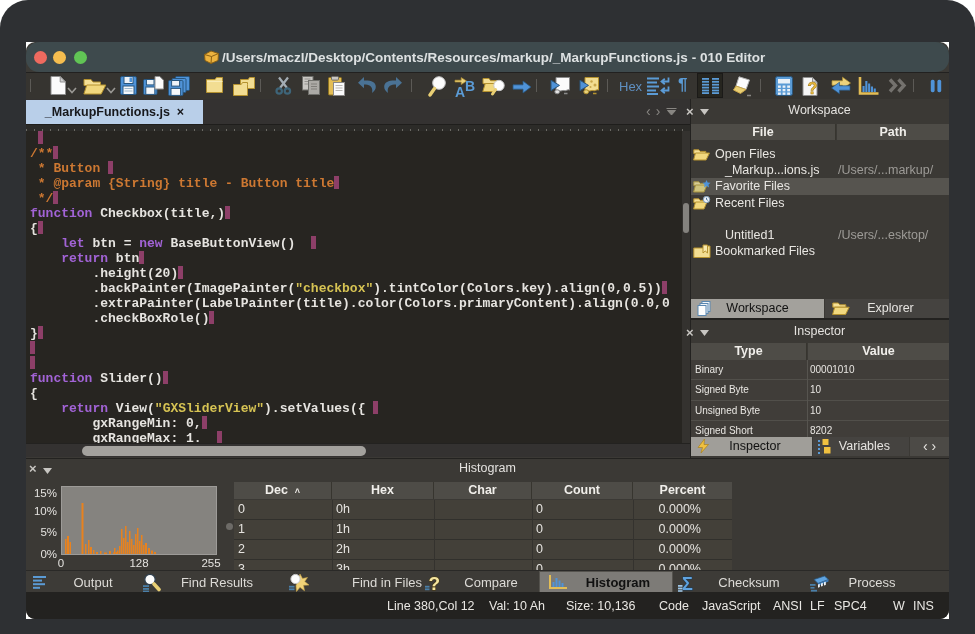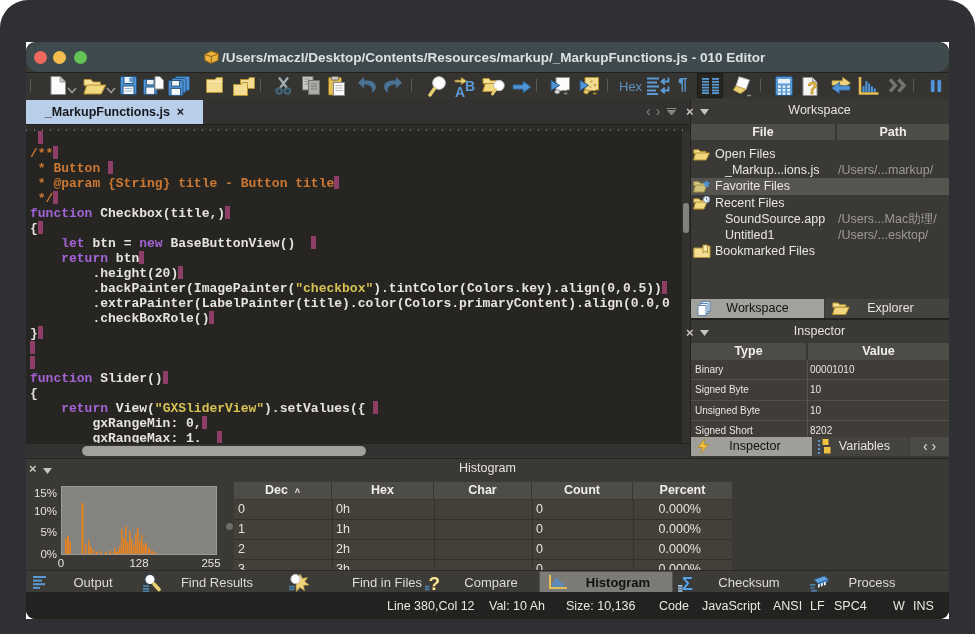--- a/index.html
+++ b/index.html
@@ -315,24 +315,20 @@
       <span style="position:absolute;left:24px;">Recent Files</span>
     </div>
   <div class="wrow" style="top:136.4px;background:#56544f;">
       <svg style="position:absolute;left:2px;top:2px;" width="18" height="13" viewBox="0 0 18 13">
         <path d="M.8 1.8h5l1.4 1.6h5.6v2.2H.8z" fill="#d6cc96" stroke="#a5923f"></path>
         <path d="M2.5 5h11.5l-3 7H.6z" fill="#cfc47e" stroke="#a5923f"></path>
         <path d="M13.5 0l1.2 2.5 2.8.3-2 1.9.5 2.7-2.5-1.3-2.4 1.3.5-2.7-2-1.9 2.7-.3z" fill="#4f93d8"></path>
       </svg>
       <span style="position:absolute;left:24px;">Favorite Files</span>
     </div>
-  <div class="wrow" style="top:168.8px;">
-      <span style="position:absolute;left:34px;">SoundSource.app</span>
-      <span class="wpath">/Users...Mac助理/</span>
-    </div>
   <div class="wrow" style="top:185px;">
       <span style="position:absolute;left:34px;">Untitled1</span>
       <span class="wpath">/Users/...esktop/</span>
     </div>
   <div class="wrow" style="top:201.2px;">
       <svg style="position:absolute;left:2px;top:1px;" width="18" height="14" viewBox="0 0 18 14">
         <path d="M17 4v-2h-5.5L10.2 4H.8v9.5H17z" fill="#f2dd92" stroke="#b5922f"></path>
         <path d="M10 1h4.5v8L12.2 7 10 9z" fill="#f8e9ae" stroke="#b5922f"></path>
       </svg>
       <span style="position:absolute;left:24px;">Bookmarked Files</span>

